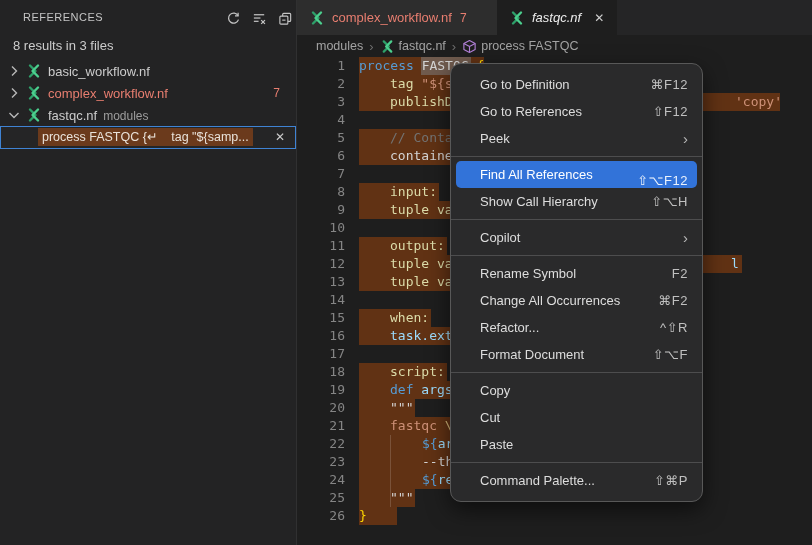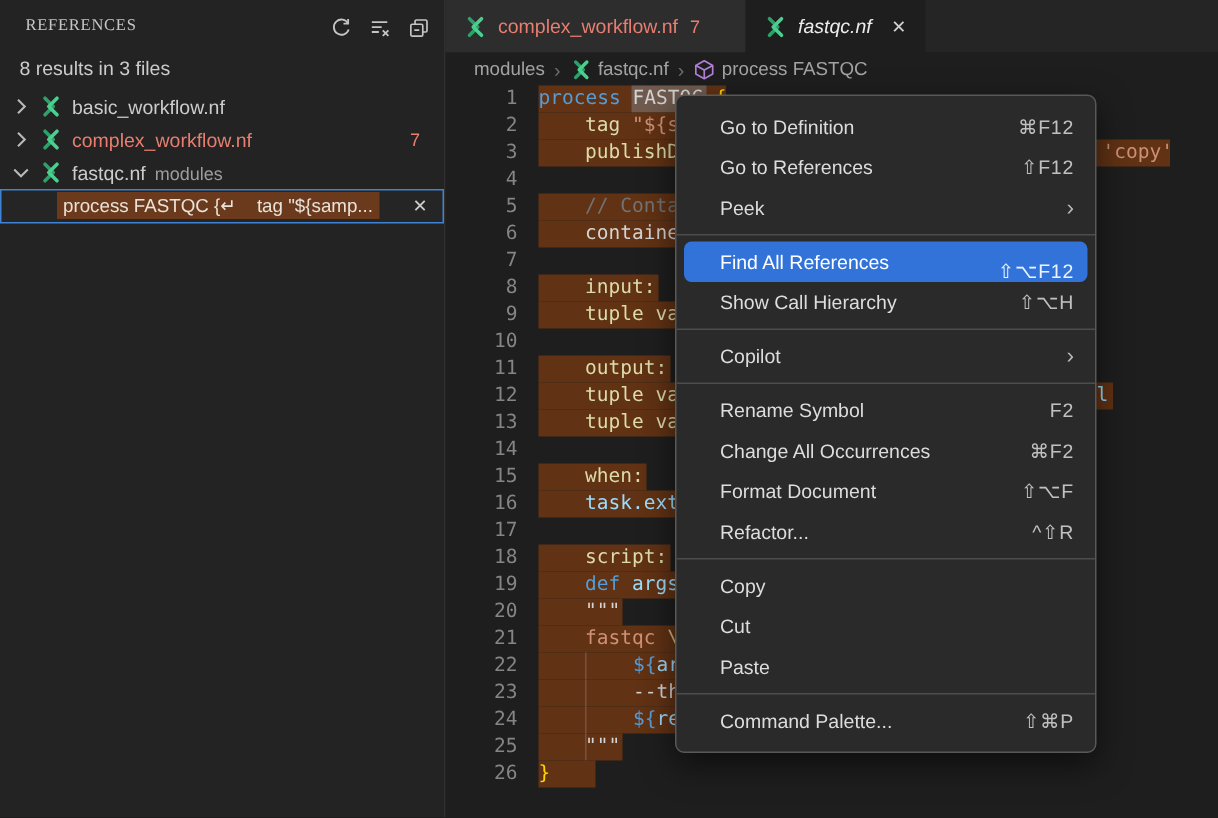--- a/index.html
+++ b/index.html
@@ -3,21 +3,21 @@
 <meta charset="utf-8">
 <style>
   * { margin:0; padding:0; box-sizing:border-box; }
   html,body { width:812px; height:545px; overflow:hidden; background:#1e1e1e;
               font-family:"Liberation Sans", sans-serif; }
   #root { position:relative; width:812px; height:545px; background:#1e1e1e; }
 
   
   #sidebar { position:absolute; left:0; top:0; width:297px; height:545px;
              background:#232324; border-right:1px solid #303031; }
-  .sb-header { position:absolute; left:4px; top:0; width:100%; height:32px;font-family:Liberation Serif, serif; }
+  .sb-header { position:absolute; left:10px; top:0; width:100%; height:32px; }
   .sb-title { position:absolute; left:13px; top:11px; font-size:11px; color:#c5c5c5;
               letter-spacing:.5px; }
   .sb-tools { position:absolute; right:12px; top:9px; display:flex; gap:8px; }
   .sb-tool { width:18px; height:18px; display:flex; align-items:center; justify-content:center;
              border-radius:3px; cursor:pointer; }
   .sb-summary { position:absolute; left:13px; top:38px; font-size:13px; color:#cccccc; }
   #tree { position:absolute; left:0; top:60px; width:100%; }
   .trow { position:relative; height:22px; width:100%; display:flex; align-items:center; }
   .trow .chev { position:absolute; left:6px; top:3px; width:16px; height:16px; color:#b8b8b8; }
   .trow .ficon { position:absolute; left:26px; top:3px; width:16px; height:16px; }
@@ -59,22 +59,22 @@
   .lnum { position:absolute; left:0; top:0; width:48px; text-align:right; color:#858585;
           font-size:13px; }
   .hl  { position:absolute; top:0; height:18px; background:#613214; }
   .whl { position:absolute; top:0; height:18px; background:rgba(125,125,125,.55); }
   .iguide { position:absolute; top:0; width:1px; height:18px; background:rgba(255,255,255,.16); }
   .ctext { position:absolute; top:0; white-space:pre; }
   .c-kw{color:#569cd6} .c-id{color:#9cdcfe} .c-str{color:#ce9178} .c-com{color:#737373}
   .c-kh{color:#dcdcaa} .c-fg{color:#d4d4d4} .c-gold{color:#ffd700} .c-esc{color:#d7ba7d}
 
   
-  #ctxmenu { position:absolute; left:450px; top:63px; width:281px; background:#2a2a2b;
-             border:1px solid #585858; border-radius:6px; padding:7px 0;
+  #ctxmenu { position:absolute; left:450px; top:63px; width:253px; background:#2a2a2b;
+             border:1px solid #585858; border-radius:11px; padding:7px 0;
              box-shadow:0 8px 22px rgba(0,0,0,.55); z-index:50; }
   .mi { height:27px; display:flex; align-items:center; padding:0 14px 0 29px;
         font-size:13px; color:#dddddd; cursor:pointer; }
   .mi .mlabel { flex:0 0 auto; }
   .mi .msc { margin-left:auto; color:#c0c0c0; letter-spacing:.5px; }
   .mi .marrow { margin-left:auto; color:#b8b8b8; font-size:15px; line-height:1; }
   .mi.sel { background:#3273d9; border-radius:5px; margin:0 5px; padding-left:24px;
             padding-right:9px; color:#ffffff; }
   .mi.sel .msc { color:#eaf2fd;margin-top:12px; }
   .msep { height:1px; background:#4d4d4e; margin:4px 0; }
@@ -356,27 +356,27 @@
       <div class="msep"></div>
       <div class="mi">
         <span class="mlabel">Rename Symbol</span>
         <span class="msc">F2</span>
       </div>
       <div class="mi">
         <span class="mlabel">Change All Occurrences</span>
         <span class="msc">⌘F2</span>
       </div>
       <div class="mi">
+        <span class="mlabel">Refactor...</span>
+        <span class="msc">^⇧R</span>
+      </div>
+      <div class="mi">
         <span class="mlabel">Format Document</span>
         <span class="msc">⇧⌥F</span>
       </div>
-      <div class="mi">
-        <span class="mlabel">Refactor...</span>
-        <span class="msc">^⇧R</span>
-      </div>
       <div class="msep"></div>
       <div class="mi">
         <span class="mlabel">Copy</span>
       </div>
       <div class="mi">
         <span class="mlabel">Cut</span>
       </div>
       <div class="mi">
         <span class="mlabel">Paste</span>
       </div>

